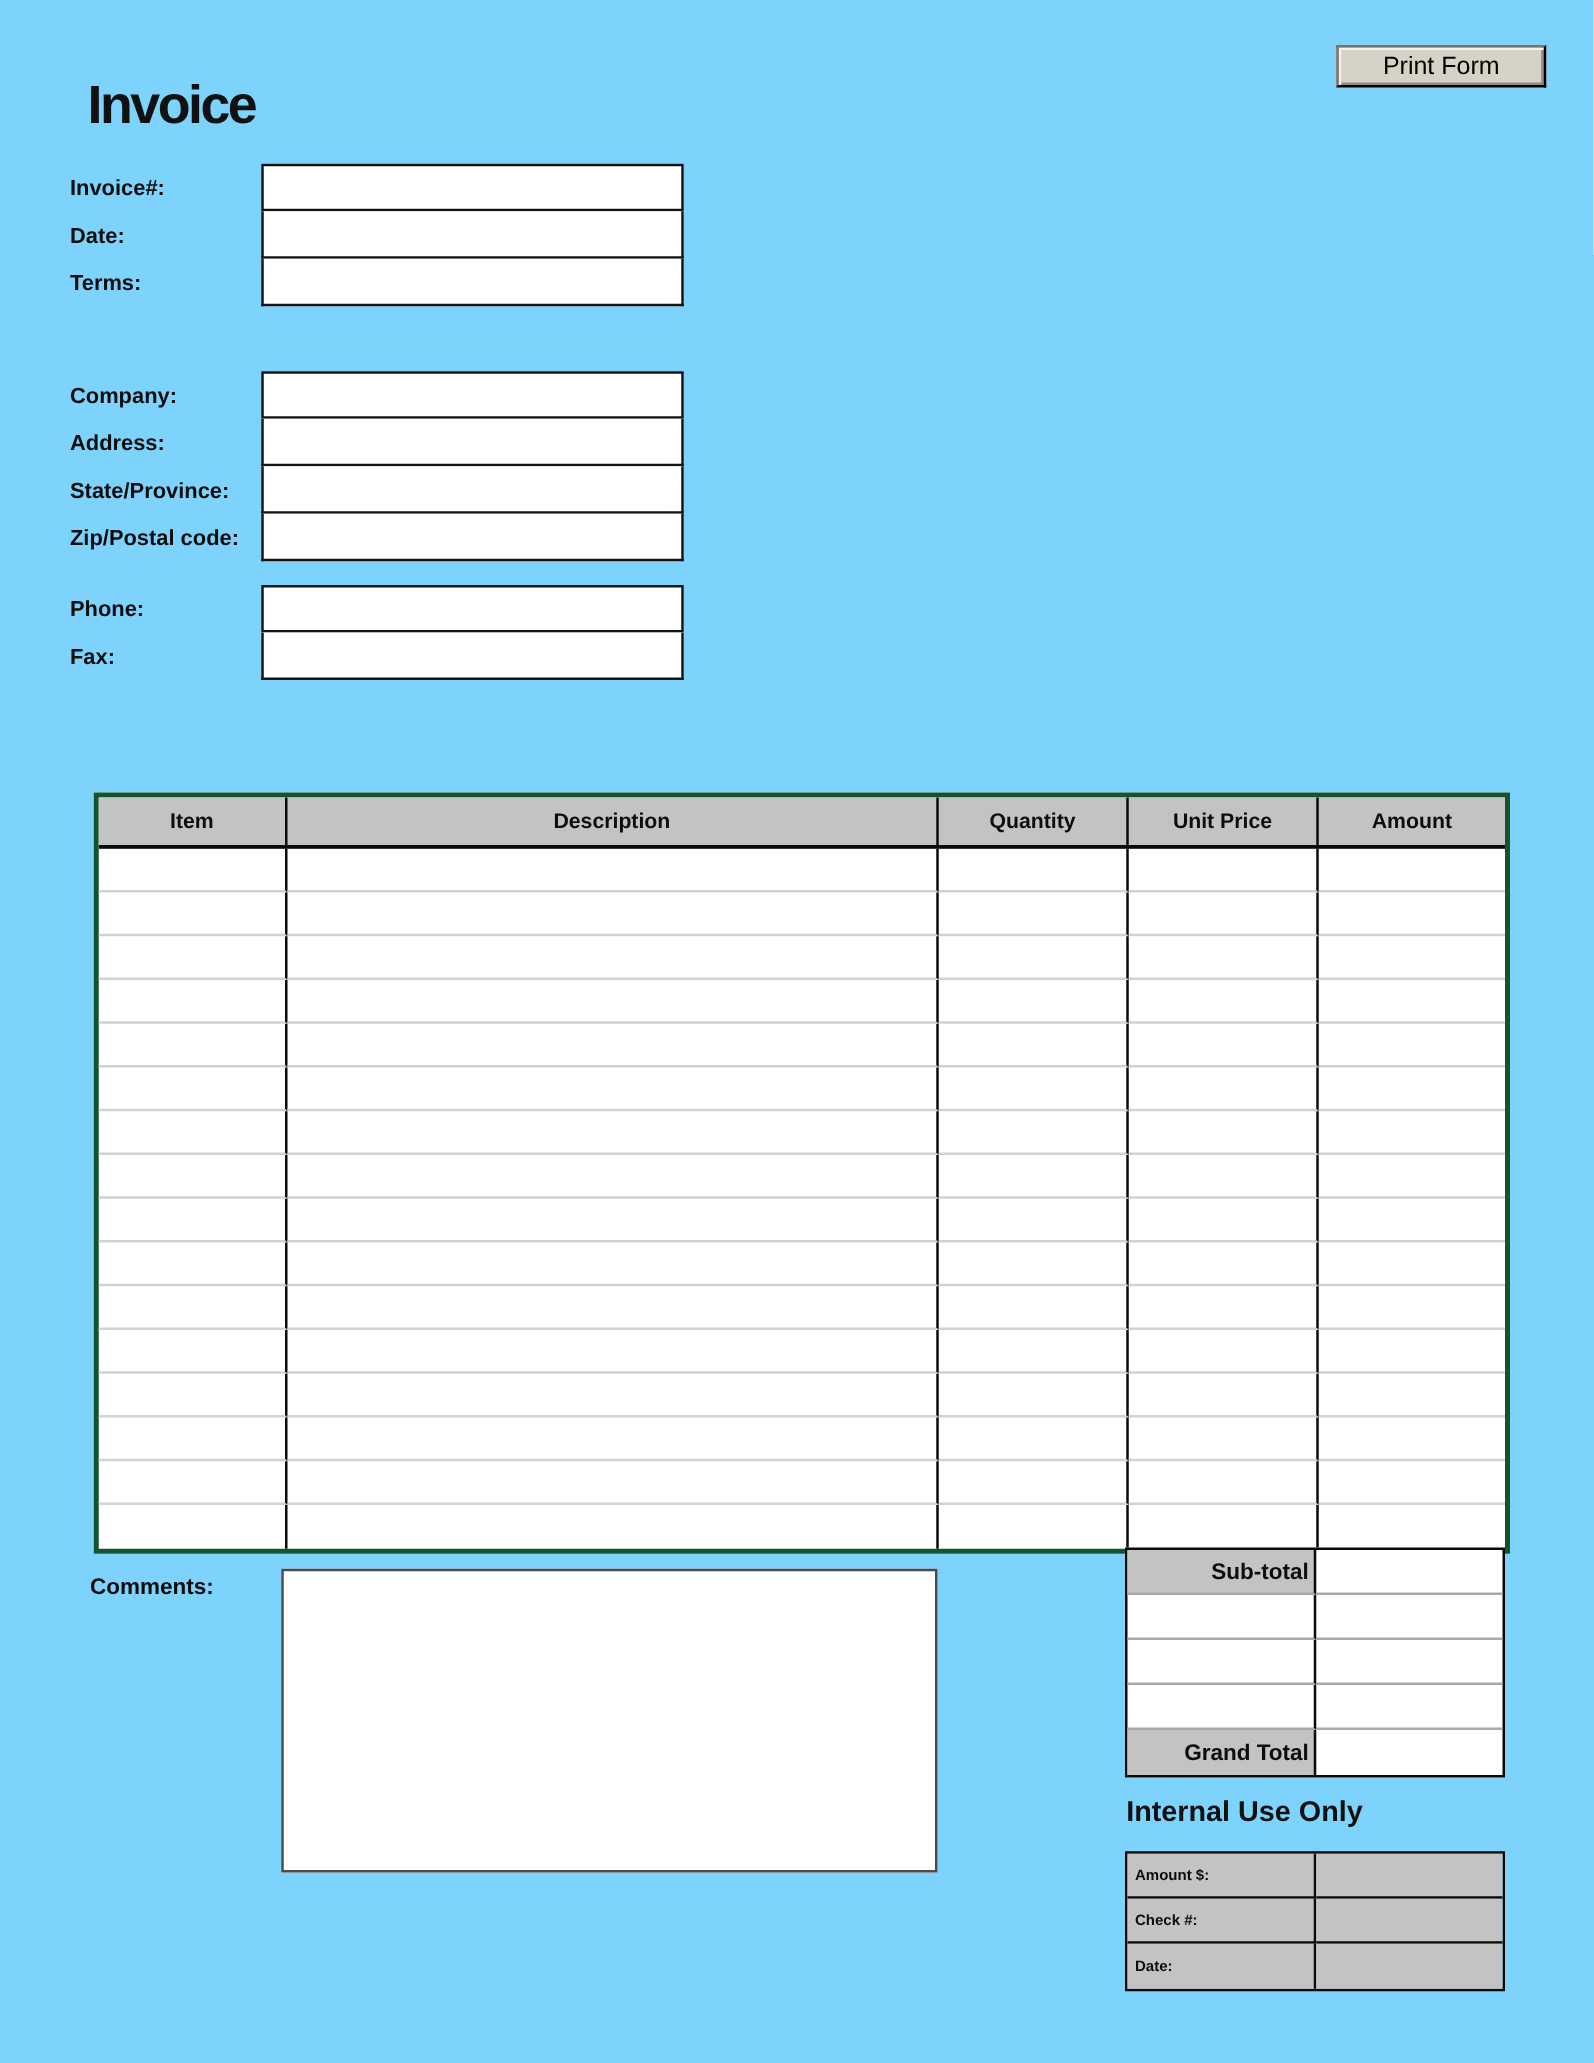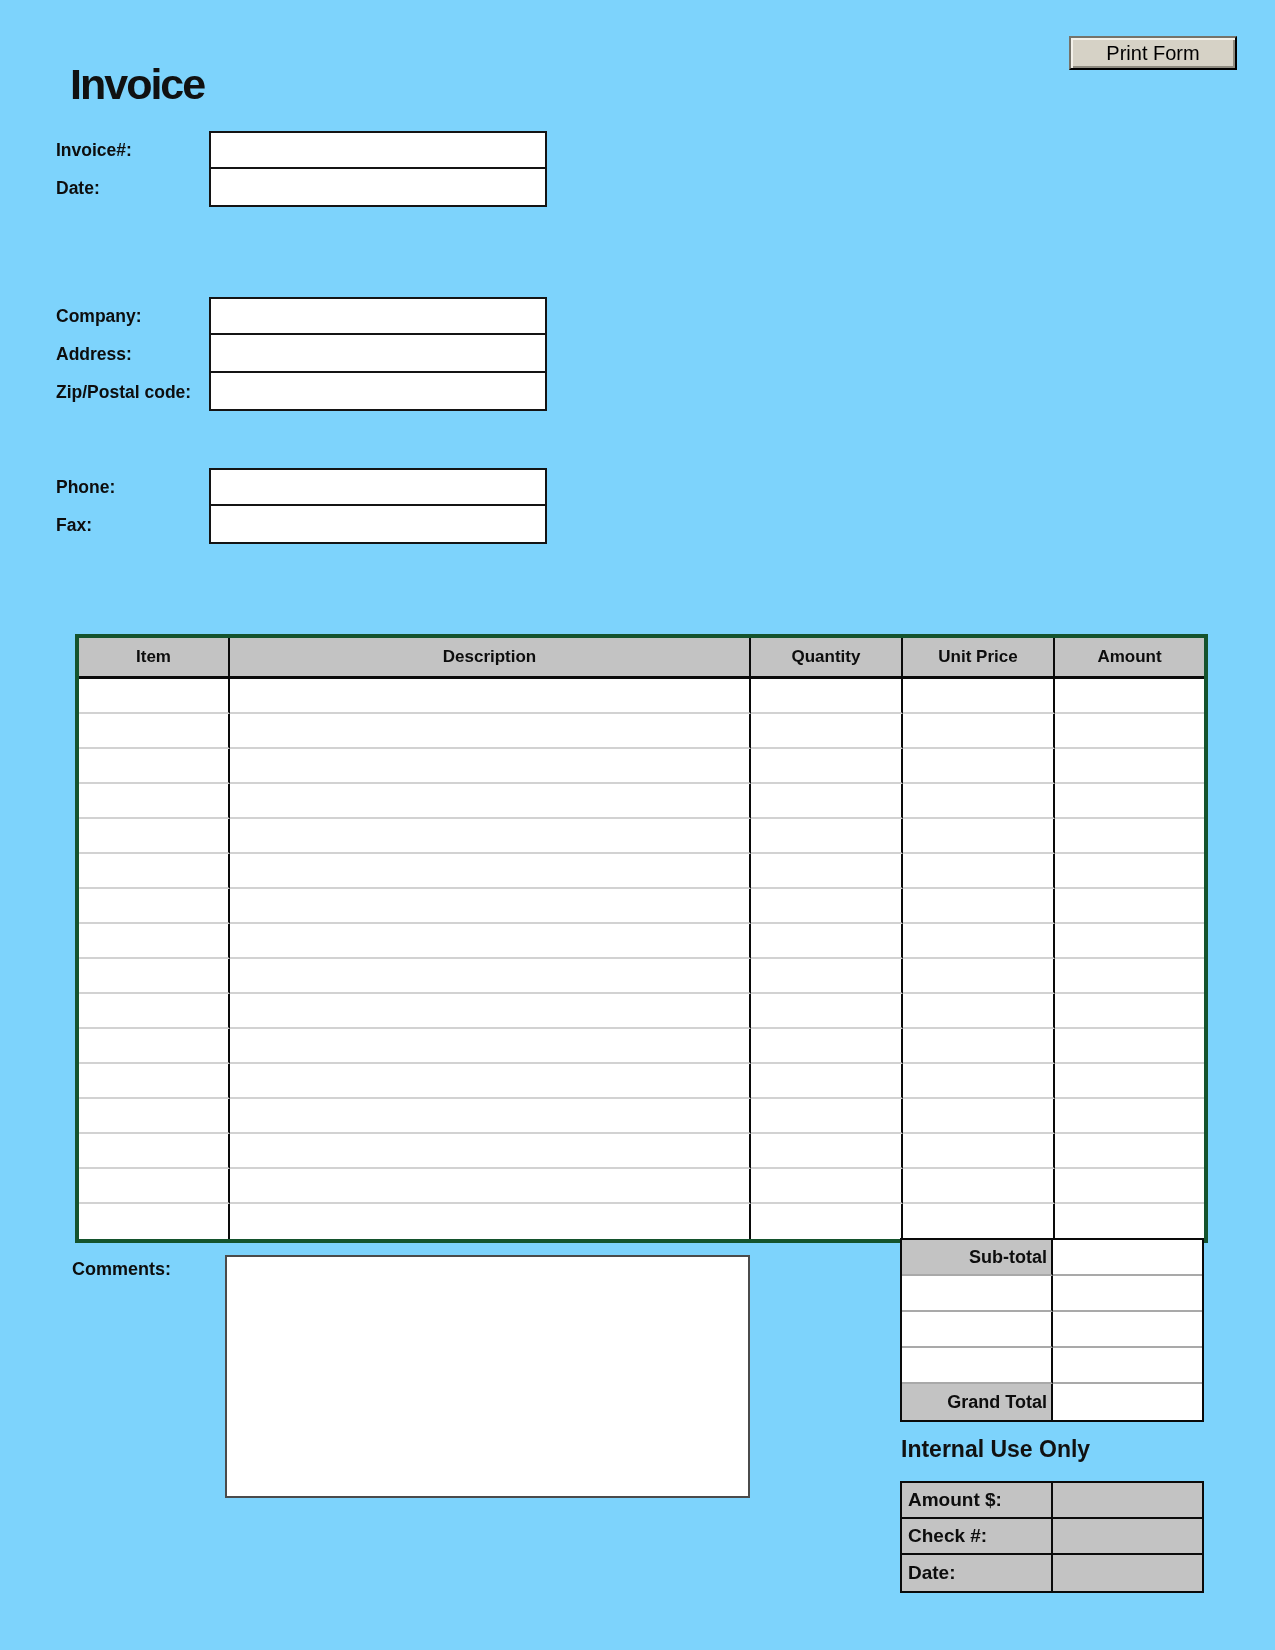--- a/index.html
+++ b/index.html
@@ -80,49 +80,57 @@
     position:absolute; left:225px; top:1255px; width:525px; height:243px;
     border:2px solid #4b4b4b; background:#fff; box-sizing:border-box;
   }
 
   
   .internal-title { position:absolute; left:901px; top:1436px; font-size:23px; font-weight:bold; color:#111; }
   .internal-table { position:absolute; left:900px; top:1481px; width:300px; border:2px solid #0a0a0a; }
   .int-row { display:grid; grid-template-columns:151px 1fr; height:36px; }
   .int-row > div { background:#c3c3c3; box-sizing:border-box; border-bottom:2px solid #0a0a0a; }
   .int-row:last-child > div { border-bottom:none; }
-  .int-label { border-right:2px solid #0a0a0a; display:flex; align-items:center; padding-left:6px; font-weight:bold; font-size:19px; }
+  .int-label { border-right:2px solid #0a0a0a; display:flex; align-items:center; padding-left:6px; font-weight:bold; font-size:12px; }
 </style>
 </head>
 <body>
 
 <div class="page">
 
   <button class="print-btn">Print Form</button>
 
   <div class="title">Invoice</div>
 
   <div class="fgroup fgroup-a">
     <div class="frow">
       <div class="flabel">Invoice#:</div>
       <div class="fbox"></div>
     </div>
     <div class="frow">
       <div class="flabel">Date:</div>
       <div class="fbox"></div>
     </div>
+    <div class="frow">
+      <div class="flabel">Terms:</div>
+      <div class="fbox"></div>
+    </div>
   </div>
 
   <div class="fgroup fgroup-b">
     <div class="frow">
       <div class="flabel">Company:</div>
       <div class="fbox"></div>
     </div>
     <div class="frow">
       <div class="flabel">Address:</div>
+      <div class="fbox"></div>
+    </div>
+    <div class="frow">
+      <div class="flabel">State/Province:</div>
       <div class="fbox"></div>
     </div>
     <div class="frow">
       <div class="flabel">Zip/Postal code:</div>
       <div class="fbox"></div>
     </div>
   </div>
 
   <div class="fgroup fgroup-c">
     <div class="frow">

